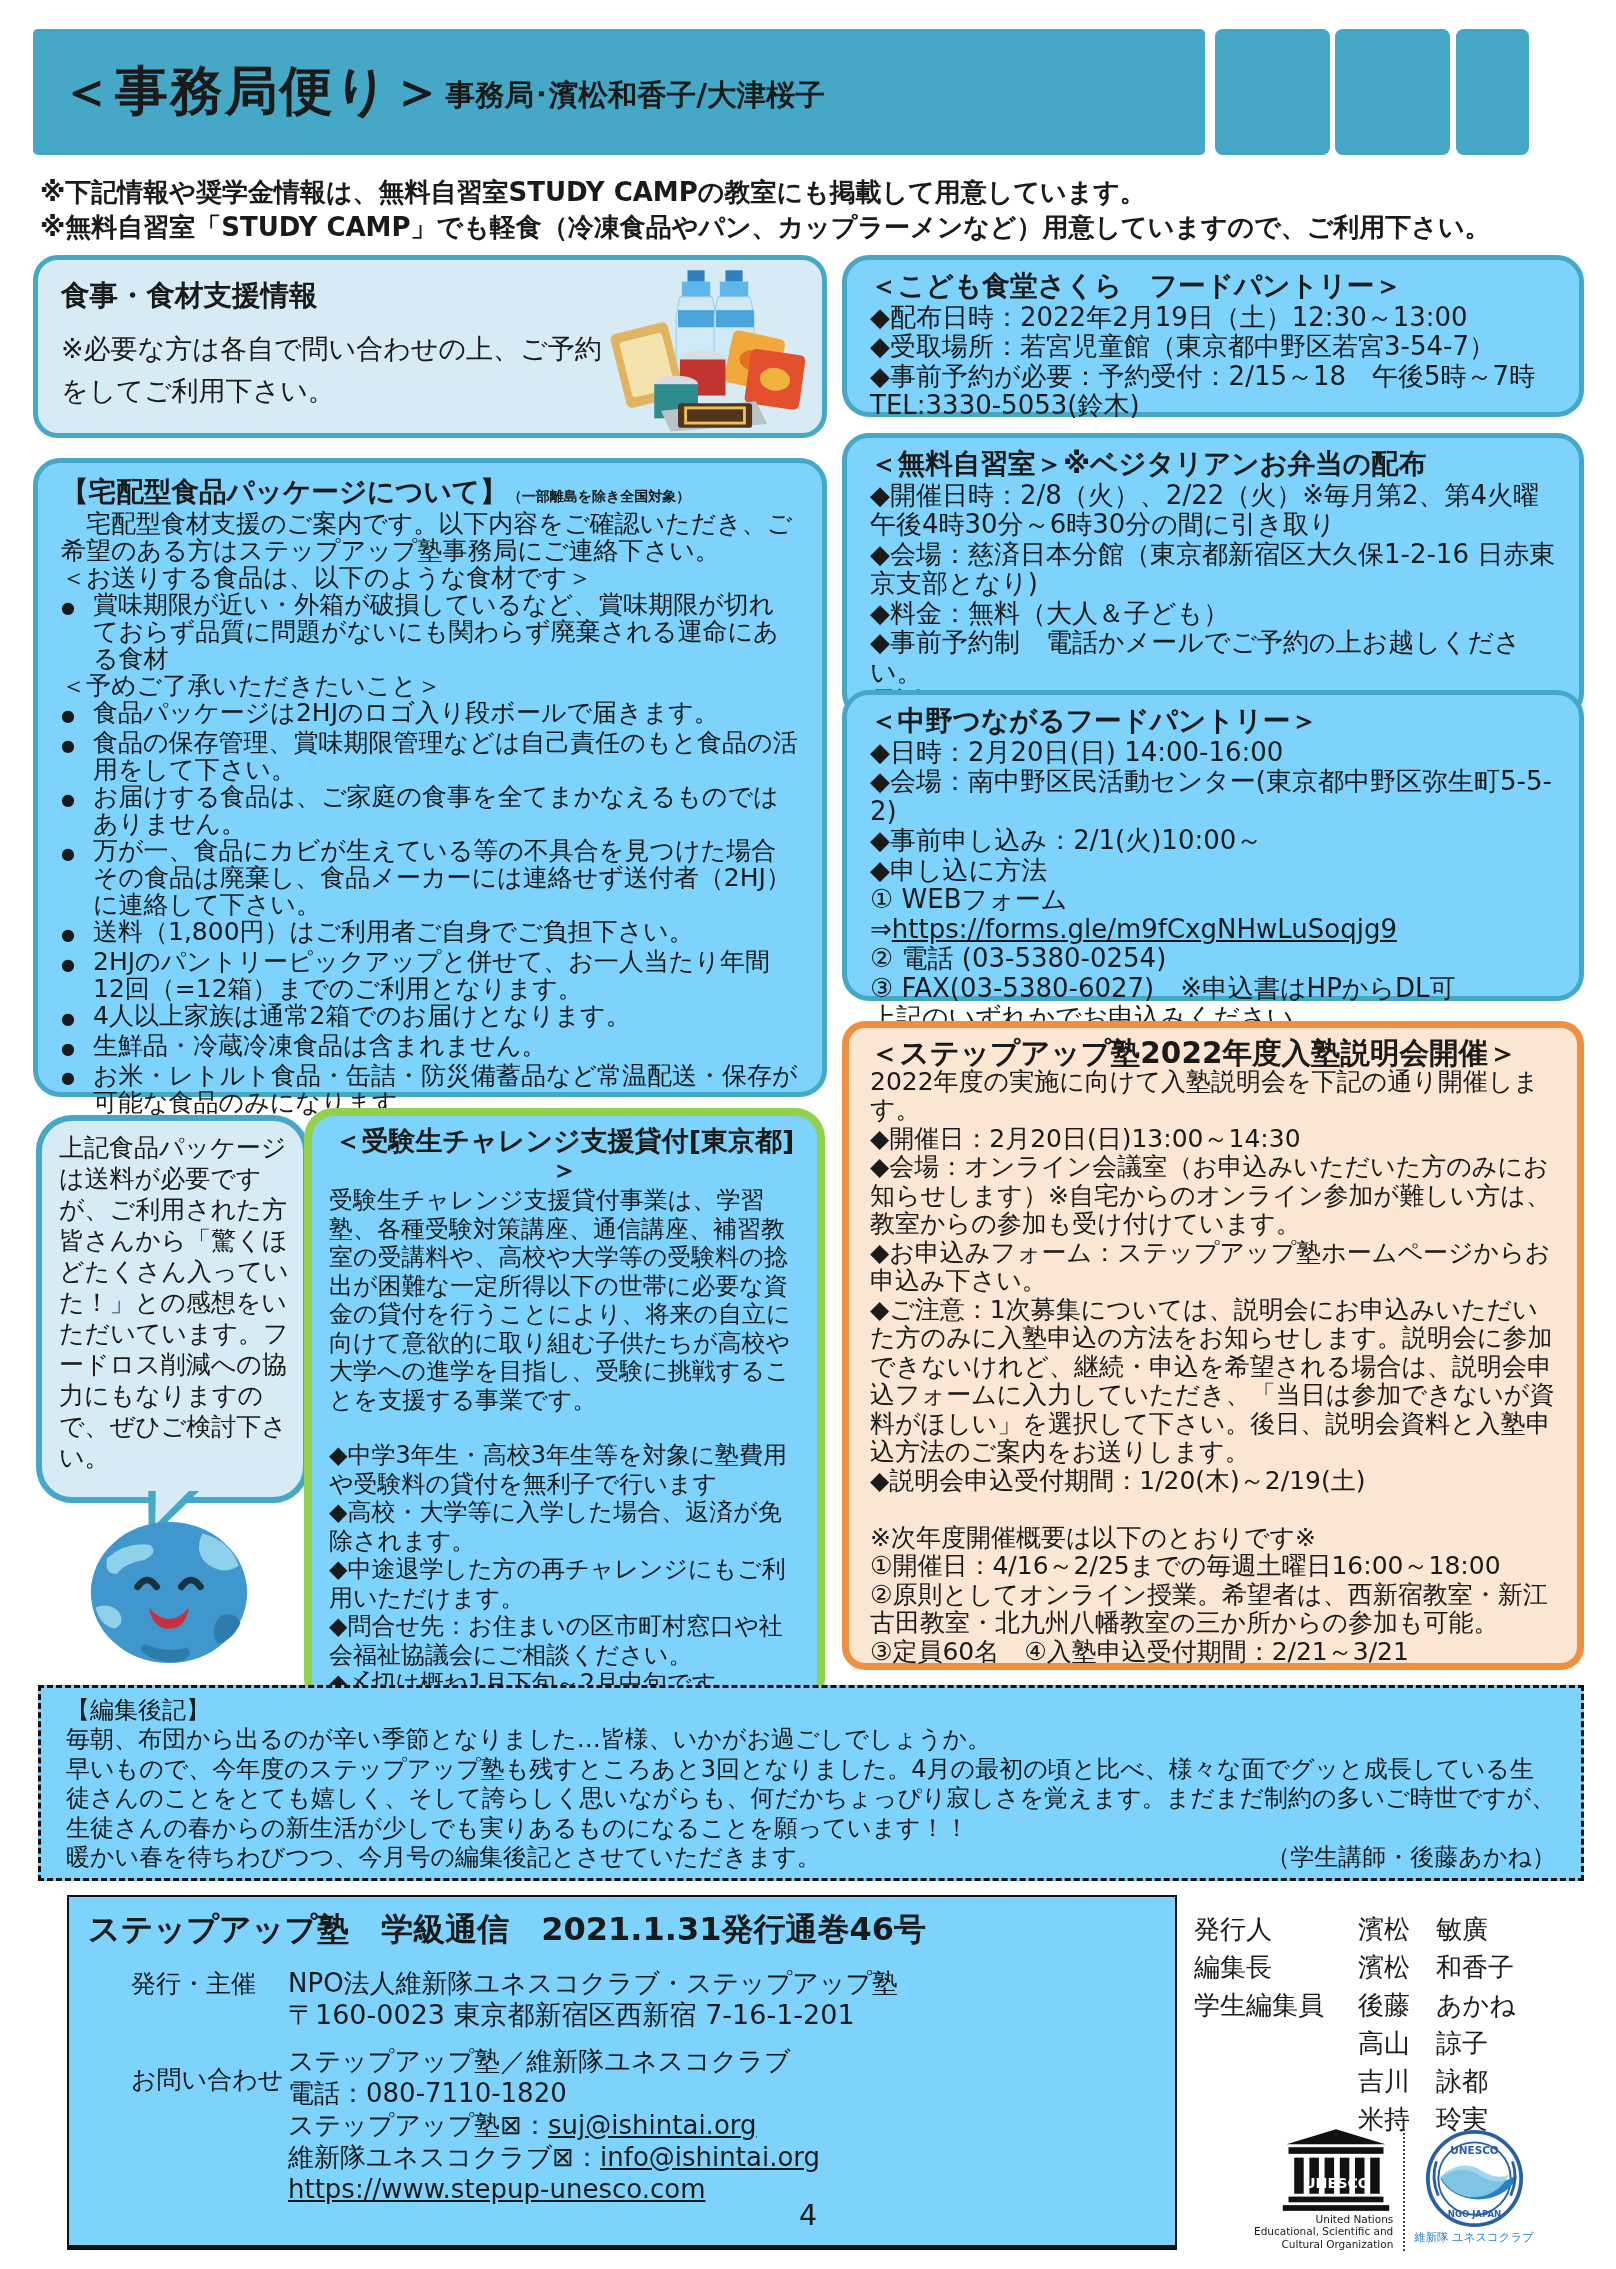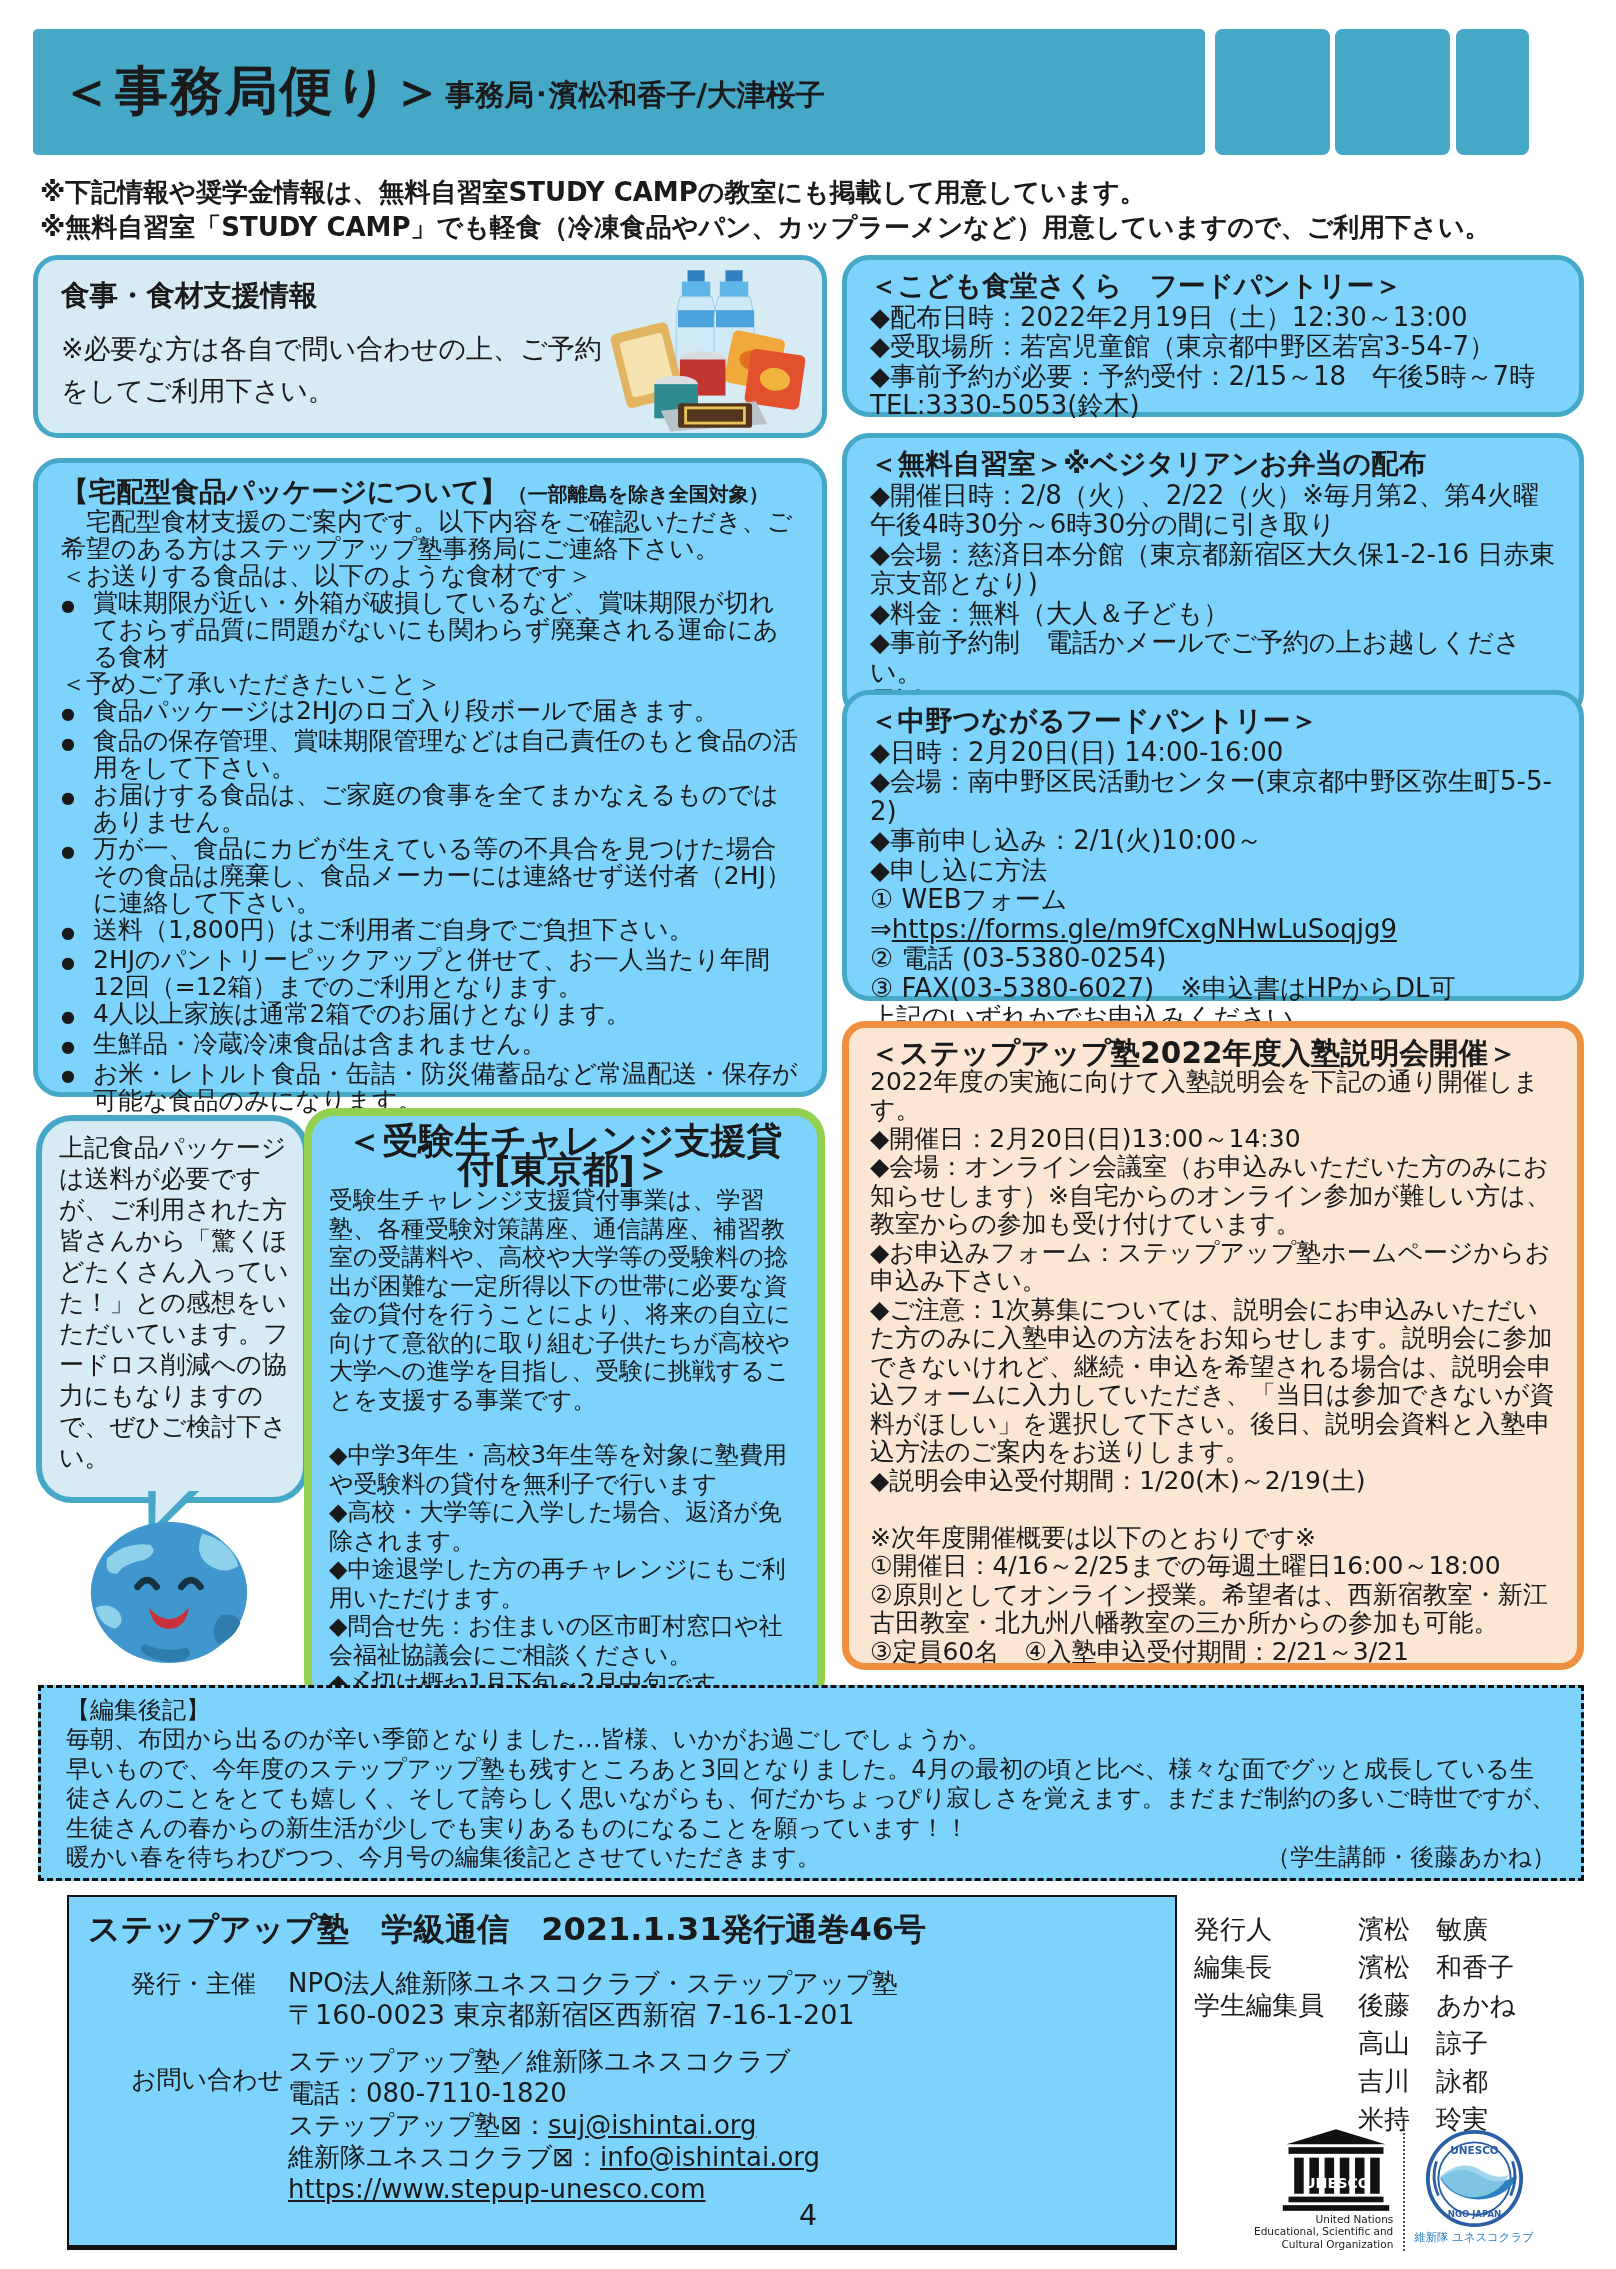--- a/index.html
+++ b/index.html
@@ -24,32 +24,32 @@
   .box{position:absolute;box-sizing:border-box;background:#7dd3fc;}
   .teal{border:5.7px solid #45a8c6;border-radius:27px;}
   .box-title{font-weight:bold;}
   
   .info-box{left:33px;top:255px;width:794px;height:183px;background:#d7ebf4;border:5.7px solid #45a8c6;border-radius:25px;padding:17px 23px;}
   .info-title{font-size:28.5px;font-weight:bold;margin-bottom:13.3px;}
   .info-body{font-size:27px;line-height:42px;}
   .food-art{position:absolute;right:13.3px;top:7.6px;}
   .delivery-box{left:33px;top:458px;width:794px;height:639px;padding:15px 23px 9.5px 23px;font-size:25px;line-height:27px;}
   .dl-title{font-size:27.6px;font-weight:bold;}
-  .dl-scope{font-size:20px;font-weight:bold;}
+  .dl-scope{font-size:14px;font-weight:bold;}
   .blist{margin:0;padding:0;list-style:none;}
   .brow{display:flex;}
   .bmark{width:32px;flex:0 0 32px;font-size:16px;padding-top:2.9px;}
   
   .bubble{left:36px;top:1115px;width:273px;height:388px;background:#d7ebf4;border:6.7px solid #45a8c6;border-radius:36px;padding:11.4px 13.3px 0 17px;box-sizing:border-box;font-size:25px;line-height:31px;}
   .tail-o{position:absolute;left:143px;top:1491px;width:0;height:0;border-top:49px solid #45a8c6;border-left:11.4px solid transparent;border-right:40px solid transparent;transform:skewX(-12deg);}
   .tail-i{position:absolute;left:152px;top:1489px;width:0;height:0;border-top:36px solid #d7ebf4;border-left:7.6px solid transparent;border-right:28.5px solid transparent;transform:skewX(-12deg);}
   .earth{position:absolute;left:88px;top:1520px;}
   
   .challenge-box{left:304px;top:1108px;width:521px;height:601px;border:8.6px solid #92d050;border-radius:30px;padding:11.4px 17px;font-size:24px;line-height:28.5px;}
-  .ch-title{font-size:36px;font-weight:bold;text-align:center;margin-bottom:1.9px;}
+  .ch-title{font-size:27px;font-weight:bold;text-align:center;margin-bottom:1.9px;}
   .ch-body{margin-bottom:27px;}
   
   .rbox{left:842px;width:742px;padding:11.4px 23px;font-size:26px;line-height:29.5px;}
   .rbox .box-title{font-size:27.6px;margin-bottom:1.9px;}
   .sakura{top:255px;height:162px;}
   .taiai{top:433px;height:287px;}
   .nakano{top:690px;height:311px;}
   .seminar{left:842px;top:1021px;width:742px;height:649px;background:#fbe5d3;border:7.6px solid #ef8f3f;border-radius:23px;padding:11.4px 21px;font-size:25px;line-height:28.5px;box-sizing:border-box;position:absolute;}
   .sem-title{font-size:29.5px;font-weight:bold;}
   .gap-above{margin-top:28.5px;}

